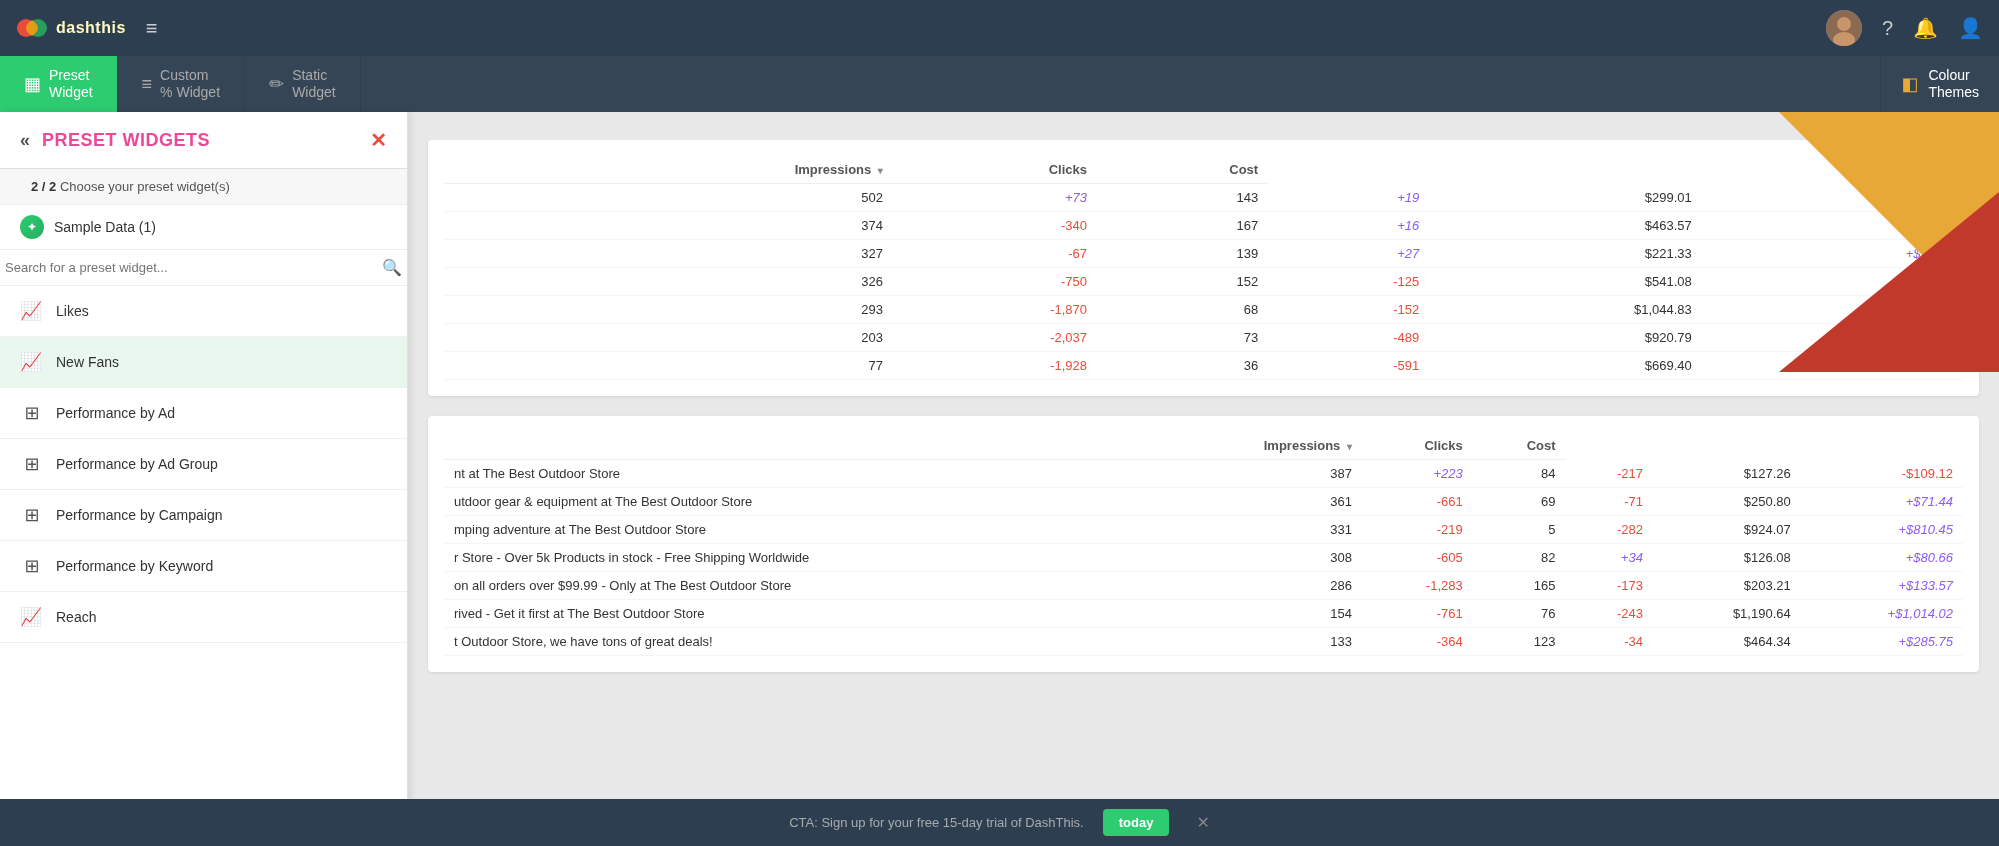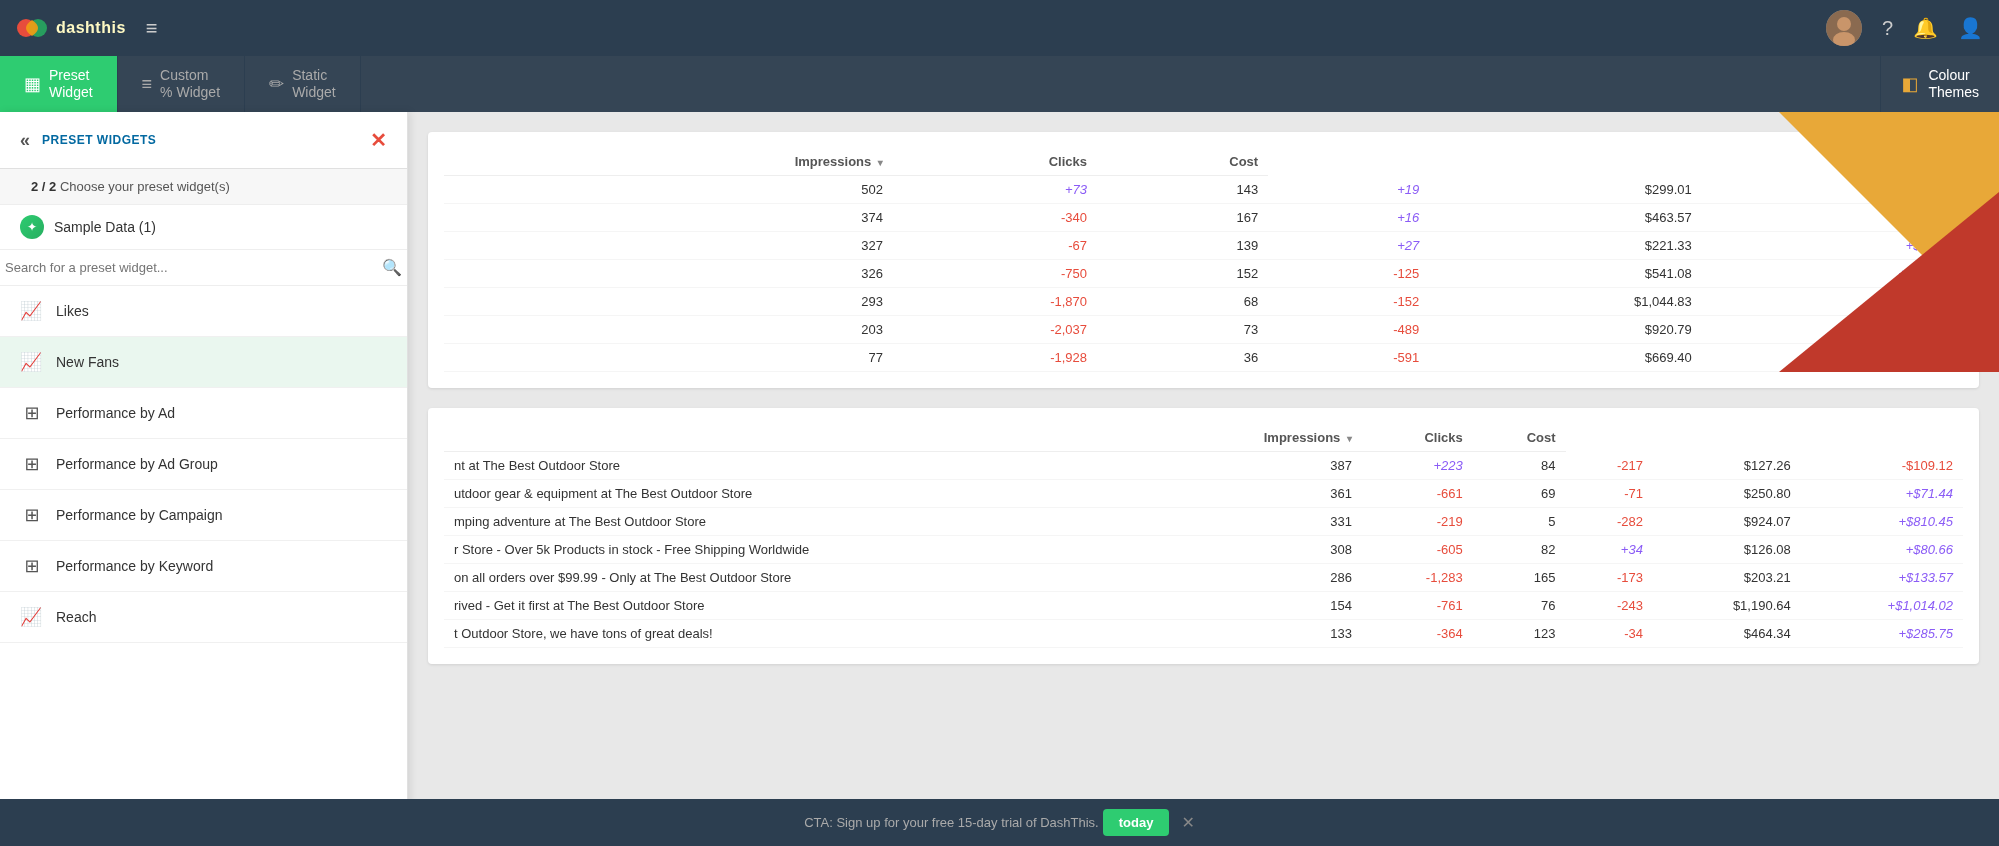--- a/index.html
+++ b/index.html
@@ -51,21 +51,21 @@
       width: 408px; background: #fff; border-right: 1px solid #e0e0e0;
       display: flex; flex-direction: column; flex-shrink: 0; z-index: 10;
       box-shadow: 2px 0 8px rgba(0,0,0,0.1);
     }
     .sidebar-header {
       display: flex; align-items: center; justify-content: space-between;
       padding: 16px 20px; border-bottom: 1px solid #e0e0e0;
     }
     .sidebar-header-left { display: flex; align-items: center; gap: 12px; }
     .back-btn { color: #555; font-size: 18px; cursor: pointer; font-weight: bold; }
-    .sidebar-title { font-size: 12px; font-weight: 700; color: #0369a1; letter-spacing: 0.5px; }
+    .sidebar-title { font-size: 18px; font-weight: 700; color: #ec4899; letter-spacing: 0.5px; }
     .close-btn { color: #e74c3c; font-size: 20px; cursor: pointer; font-weight: bold; }
 
     .step-indicator {
       padding: 10px 31px; background: #f7f7f7; border-bottom: 1px solid #eee;
       font-size: 13px; color: #555;
     }
     .step-indicator .step-num { font-weight: 600; color: #333; }
 
     .data-source-row {
       display: flex; align-items: center; gap: 10px;
@@ -120,21 +120,21 @@
       border-color: transparent transparent #c0392b transparent;
     }
 
     
     .content {
       flex: 1; overflow-y: auto; padding: 20px;
       background: #e8e8e8; position: relative;
     }
     .table-section {
       background: #fff; border-radius: 4px; margin-bottom: 20px;
-      box-shadow: 0 1px 3px rgba(0,0,0,0.1); padding: 16px;
+      box-shadow: 0 1px 3px rgba(0,0,0,0.1); padding: 16px; margin-top: 8px;
     }
     table { width: 100%; border-collapse: collapse; font-size: 13px; }
     th {
       text-align: right; padding: 6px 10px; color: #555; font-weight: 600;
       border-bottom: 1px solid #eee;
     }
     th:first-child { text-align: left; }
     td {
       text-align: right; padding: 6px 10px; color: #333;
       border-bottom: 1px solid #f5f5f5;
@@ -142,21 +142,21 @@
     td:first-child { text-align: left; }
     .val-pos { color: #8b5cf6; font-style: italic; }
     .val-neg { color: #e74c3c; }
     .sort-arrow { font-size: 10px; margin-left: 3px; color: #888; }
 
     
     .cta-bar {
       position: fixed; bottom: 0; left: 0; right: 0;
       background: #2c3e50; padding: 10px 24px;
       display: flex; align-items: center; justify-content: center;
-      color: #aaa; font-size: 13px; gap: 4px; z-index: 100;
+      color: #aaa; font-size: 13px; gap: 19px; z-index: 100;
     }
     .cta-btn {
       background: #2ecc71; color: #fff; border: none; border-radius: 4px;
       padding: 6px 16px; font-size: 13px; font-weight: 600; cursor: pointer;
     }
     .cta-close { color: #888; margin-left: 8px; cursor: pointer; font-size: 16px; }
 
     
     .widget-list::-webkit-scrollbar { width: 4px; }
     .widget-list::-webkit-scrollbar-thumb { background: #ccc; border-radius: 2px; }

